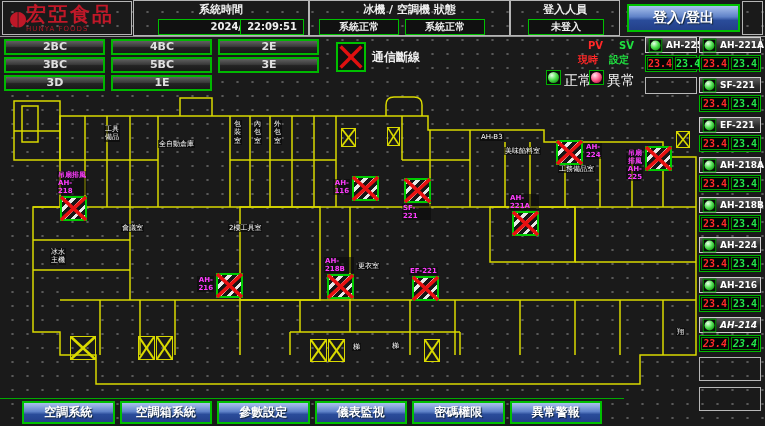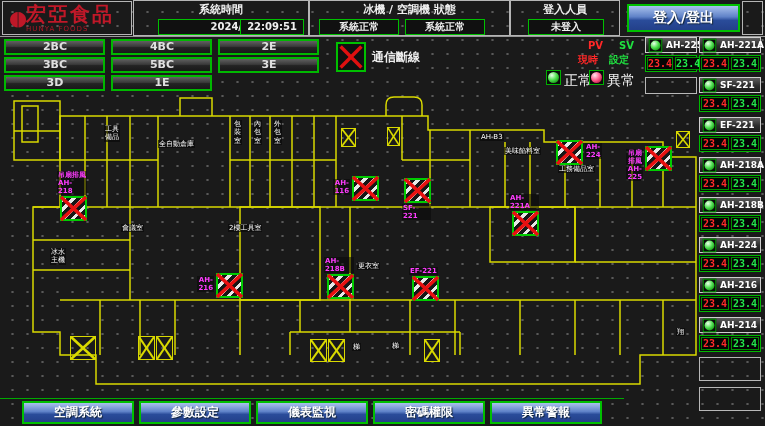--- a/index.html
+++ b/index.html
@@ -429,37 +429,38 @@
           <span class="led-frame">
             <span class="led"></span>
           </span>
           <span class="unit-name">AH-216</span>
         </div>
         <div class="vals" style="width: 62px; margin-top: 2px;">
           <span class="val pv">23.4</span>
           <span class="val sv">23.4</span>
         </div>
       </div>
-      <div style="margin-bottom: 5px;">
+      <div style="margin-bottom: 5px; font-style: italic;">
         <div class="unit-btn" style="height: 16px; width: 62px;">
           <span class="led-frame">
             <span class="led"></span>
           </span>
           <span class="unit-name">AH-214</span>
         </div>
         <div class="vals" style="width: 62px; margin-top: 2px;">
           <span class="val pv">23.4</span>
           <span class="val sv">23.4</span>
         </div>
       </div>
       <div class="empty-slot" style="width: 62px; height: 24px; margin-bottom: 6px;"></div>
       <div class="empty-slot" style="width: 62px; height: 24px; margin-bottom: 6px;"></div>
     </div>
 
   <div id="nav-bar" class="abs">
       <button class="blue-btn">空調系統</button>
+      <button class="blue-btn">空調箱系統</button>
       <button class="blue-btn">參數設定</button>
       <button class="blue-btn">儀表監視</button>
       <button class="blue-btn">密碼權限</button>
       <button class="blue-btn">異常警報</button>
     </div>
 
 </div>
 
 </body></html>

